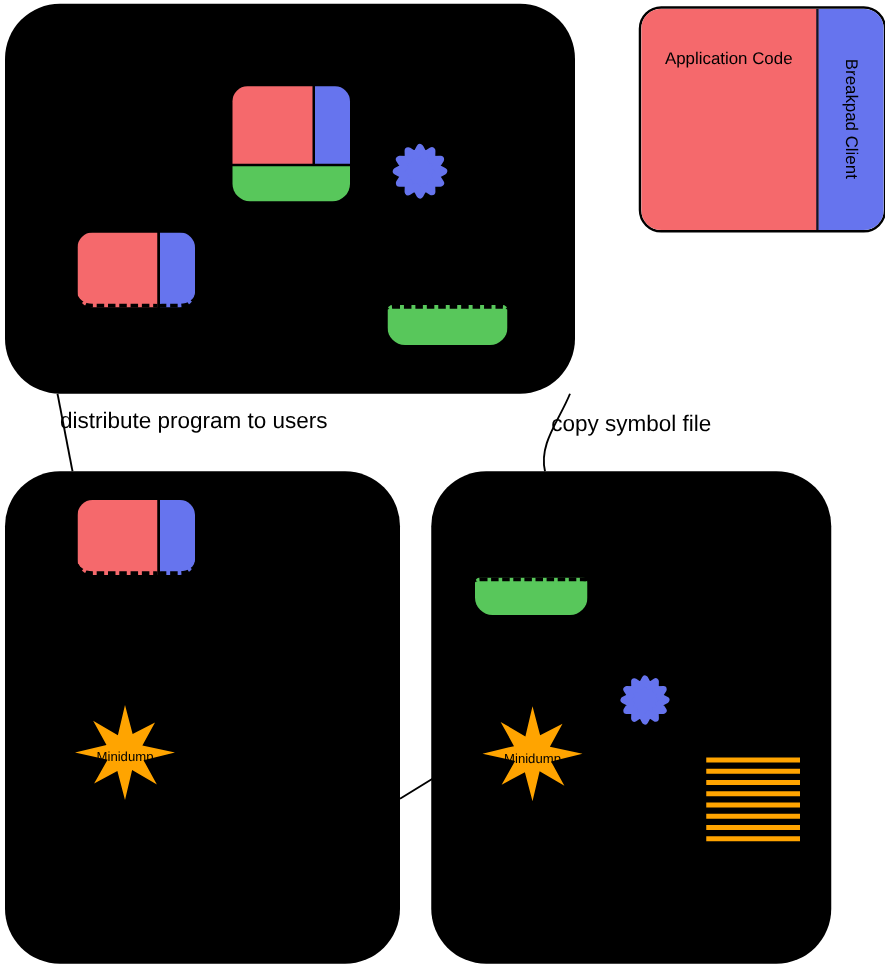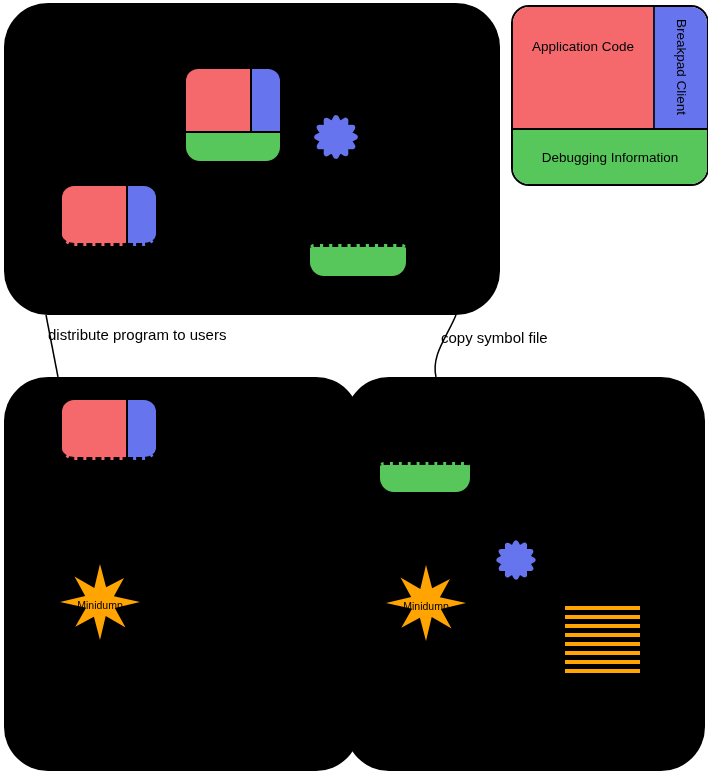--- a/index.html
+++ b/index.html
@@ -9,21 +9,21 @@
     font-family: "Liberation Sans", sans-serif;
     overflow: hidden;
   }
   .connectors {
     position: absolute; left: 0; top: 0; width: 708px; height: 774px;
     pointer-events: none;
   }
   .connectors path { stroke: var(--line); stroke-width: 1.5; fill: none; }
 
   .panel {
-    position: absolute; background: var(--panel); border-radius: 44px; padding-left: 40px;
+    position: absolute; background: var(--panel); border-radius: 44px;
   }
   .panel-build  { left: 4px;   top: 3px;   width: 456px; height: 312px; }
   .panel-user   { left: 4px;   top: 377px; width: 316px; height: 394px; }
   .panel-server { left: 345px; top: 377px; width: 320px; height: 394px; }
 
   
   .legend {
     position: absolute; left: 511px; top: 5px; width: 194px; height: 177px;
     border: 2px solid #000; border-radius: 18px; overflow: hidden;
     display: flex; flex-direction: column; background: #fff;
@@ -79,21 +79,21 @@
   }
   .minidump polygon { fill: var(--orange); }
   .minidump text {
     font-family: "Liberation Sans", sans-serif; font-size: 10.5px;
     fill: #000; text-anchor: middle;
   }
   svg { position: absolute; overflow: visible; }
 
   
   .flow-label {
-    position: absolute; font-size: 15px; color: #000; white-space: nowrap;
+    position: absolute; font-size: 18px; color: #000; white-space: nowrap;
   }
   .label-distribute { left: 48px; top: 326px; }
   .label-copy { left: 441px; top: 329px; }
 
   
   .symbol-lines { position: absolute; left: 220px; top: 229px; width: 75px; }
   .symbol-line {
     height: 4px; width: 75px; background: var(--orange); margin-bottom: 5px;
   }
 </style>
@@ -126,21 +126,20 @@
   <div class="green-bar" style="left:306px; top:241px; width:96px; height:32px;"></div>
 </div>
 
 <div class="legend">
   <div class="legend-top">
     <div class="legend-red">Application Code</div>
     <div class="legend-blue">
       <span>Breakpad Client</span>
     </div>
   </div>
-  <div class="legend-green">Debugging Information</div>
 </div>
 
 <div class="flow-label label-distribute">distribute program to users</div>
 <div class="flow-label label-copy">copy symbol file</div>
 
 <div class="panel panel-user">
   <div class="app-shape stripped" style="left:58px; top:23px;">
     <div class="red"></div>
     <div class="blue"></div>
   </div>

